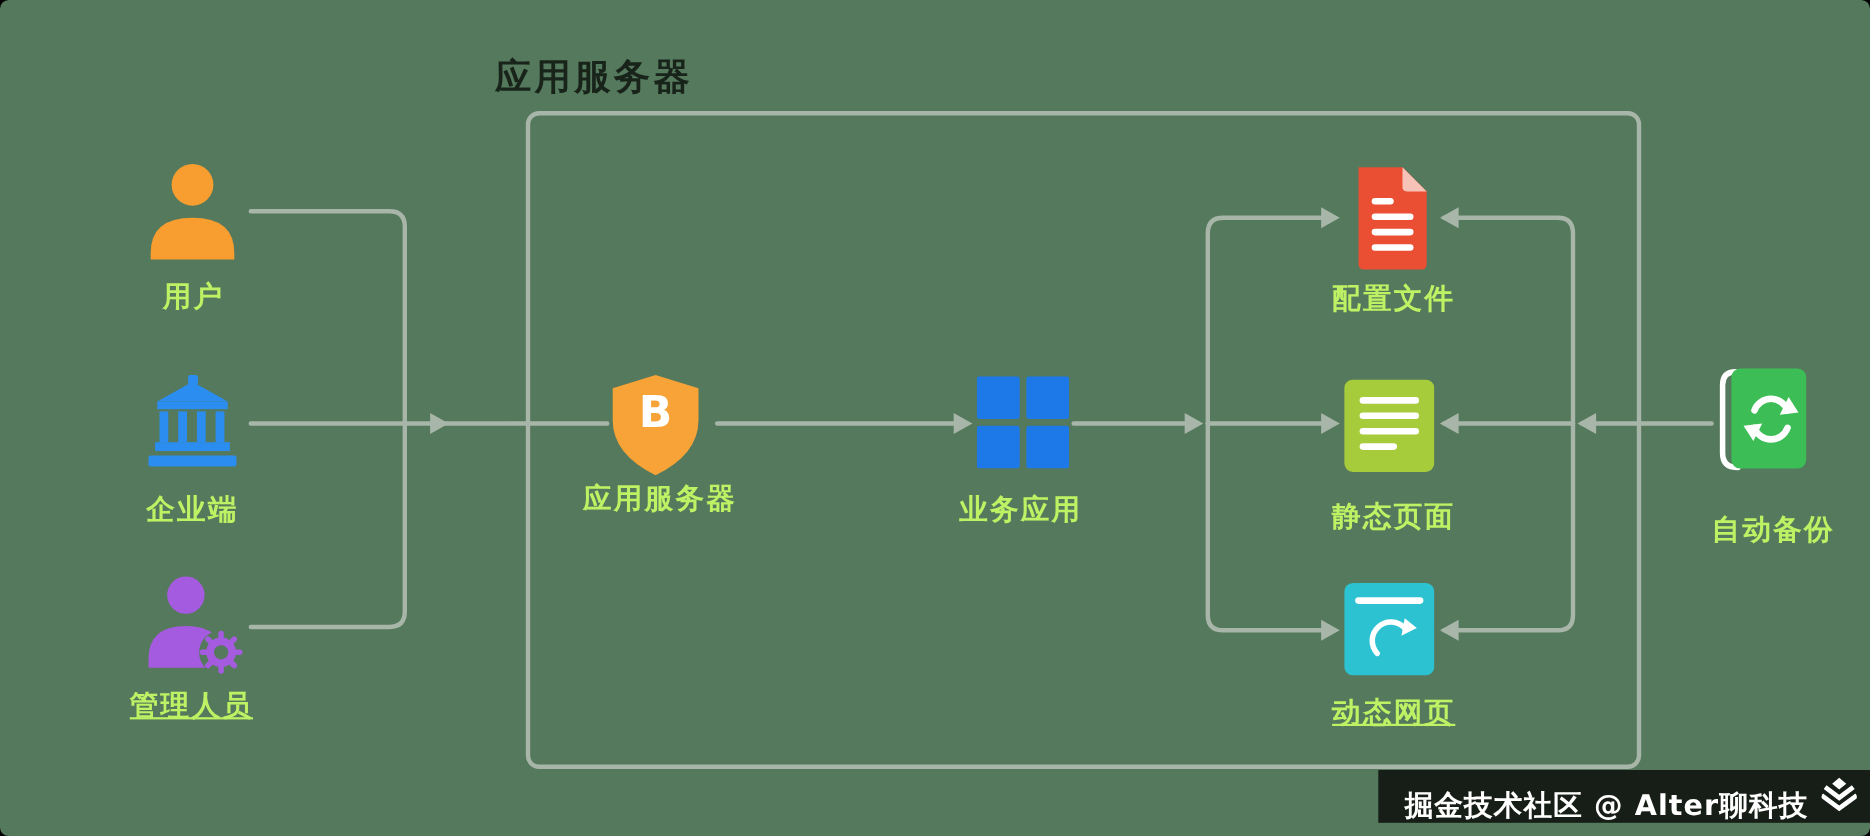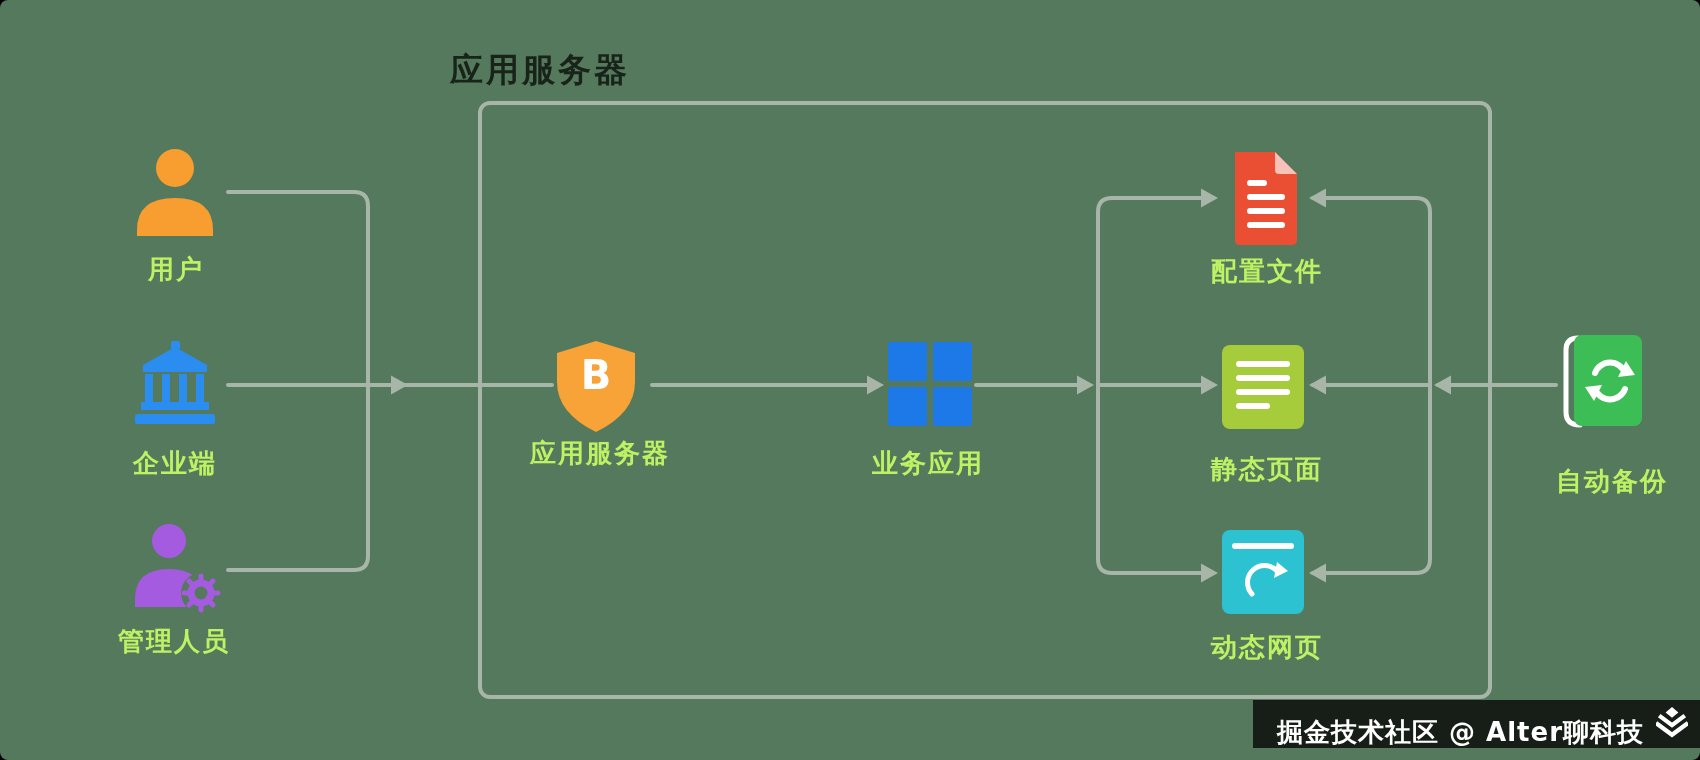--- a/index.html
+++ b/index.html
@@ -112,21 +112,21 @@
         <line x1="77.1" y1="79.1" x2="82" y2="84"></line>
         <line x1="70" y1="82" x2="70" y2="89"></line>
         <line x1="62.9" y1="79.1" x2="58" y2="84"></line>
         <line x1="60" y1="72" x2="53" y2="72"></line>
         <line x1="62.9" y1="64.9" x2="58" y2="60"></line>
         <line x1="70" y1="62" x2="70" y2="55"></line>
         <line x1="77.1" y1="64.9" x2="82" y2="60"></line>
       </g>
     </svg>
   </div>
-  <div class="node-label" style="left:174px;top:624px;">管理人员</div>
+  <div class="node-label" style="left:174px;top:624px;text-decoration:underline;">管理人员</div>
 
   <div class="icon" style="left:546px;top:338px;">
     <svg width="100" height="97" viewBox="0 0 100 97">
       <path d="M 50 3 L 89 15 V 44 Q 89 75 50 94 Q 11 75 11 44 V 15 Z" fill="#f7a337"></path>
     </svg>
   </div>
   <div class="shield-badge">B</div>
   <div class="node-label" style="left:600px;top:436px;">应用服务器</div>
 
   <div class="icon" style="left:888px;top:342px;">
@@ -169,21 +169,21 @@
   <div class="node-label" style="left:1267px;top:452px;">静态页面</div>
 
   <div class="icon" style="left:1222px;top:530px;">
     <svg width="82" height="84" viewBox="0 0 82 84">
       <rect x="0" y="0" width="82" height="84" rx="8" fill="#2cc2d2"></rect>
       <rect x="10" y="13" width="62" height="6" rx="3" fill="#fff"></rect>
       <path d="M 30 64 A 16 16 0 1 1 55 41" fill="none" stroke="#fff" stroke-width="5" stroke-linecap="round"></path>
       <polygon points="55,32 66,41 52,48" fill="#fff"></polygon>
     </svg>
   </div>
-  <div class="node-label" style="left:1267px;top:630px;">动态网页</div>
+  <div class="node-label" style="left:1267px;top:630px;text-decoration:underline;">动态网页</div>
 
   <div class="icon" style="left:1558px;top:333px;">
     <svg width="86" height="97" viewBox="0 0 86 97">
       <path d="M 22 92 Q 8 92 8 79 V 17 Q 8 5 20 5" fill="none" stroke="#fff" stroke-width="5" stroke-linecap="round"></path>
       <rect x="16" y="2" width="68" height="91" rx="8" fill="#3cbd55"></rect>
       <path d="M 37 40 A 16 16 0 0 1 67 40" fill="none" stroke="#fff" stroke-width="6" stroke-linecap="round"></path>
       <polygon points="68,28 77,42 60,44" fill="#fff"></polygon>
       <path d="M 67 56 A 16 16 0 0 1 37 56" fill="none" stroke="#fff" stroke-width="6" stroke-linecap="round"></path>
       <polygon points="36,68 27,54 44,52" fill="#fff"></polygon>
     </svg>

